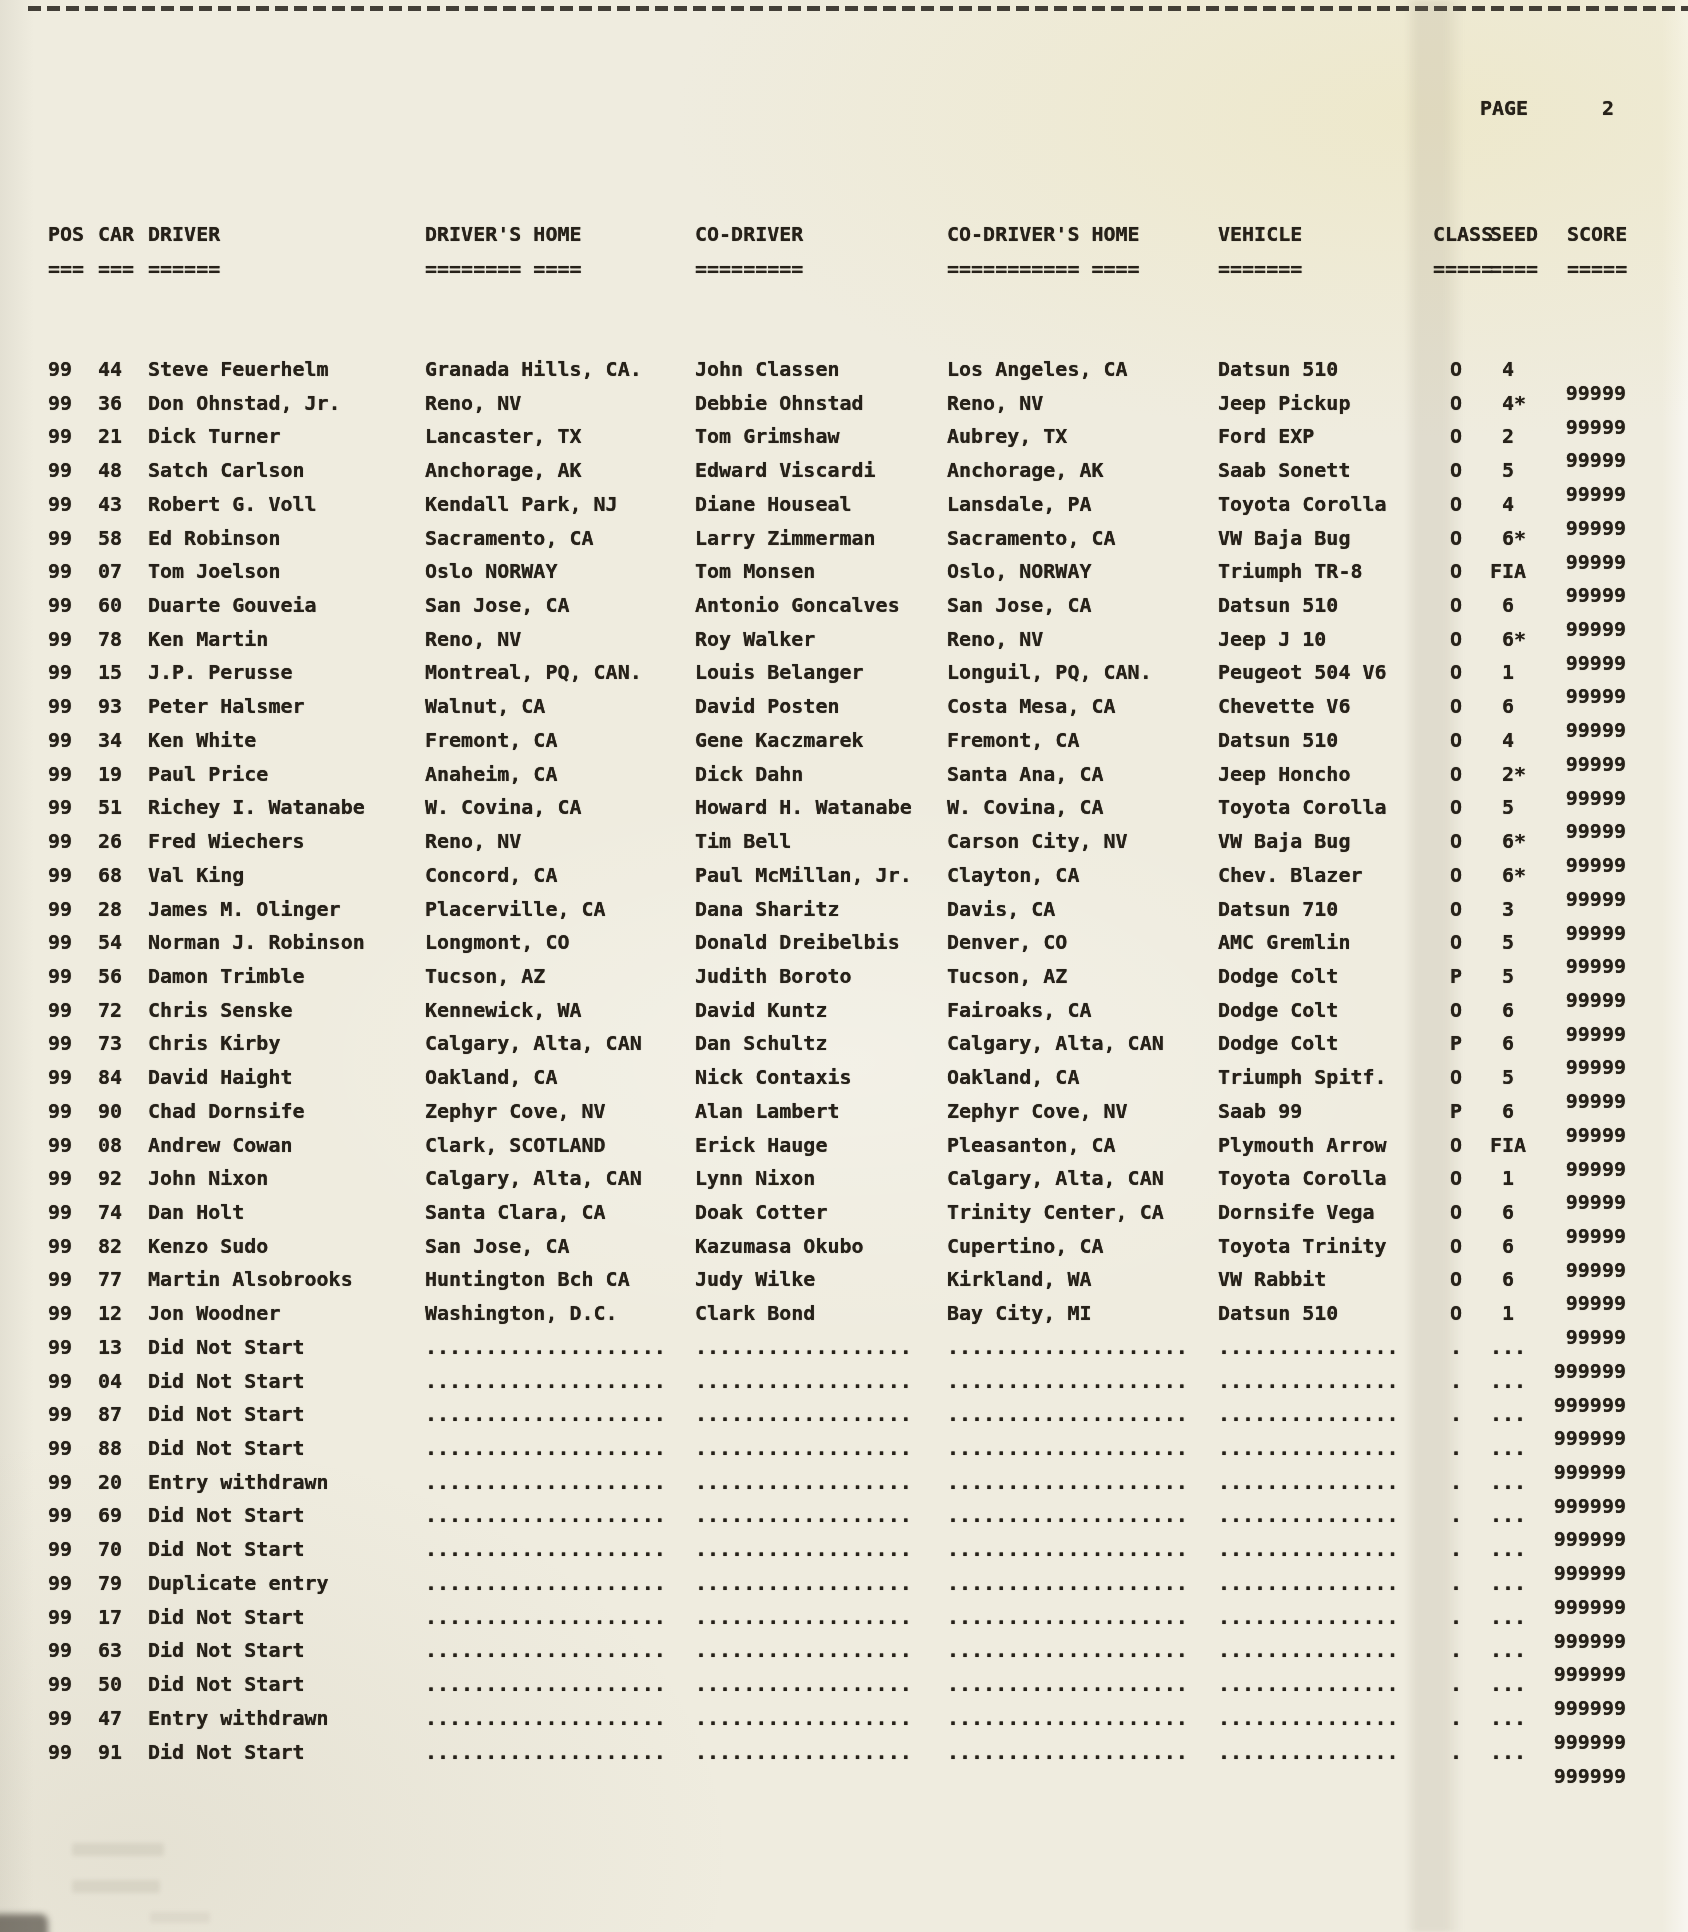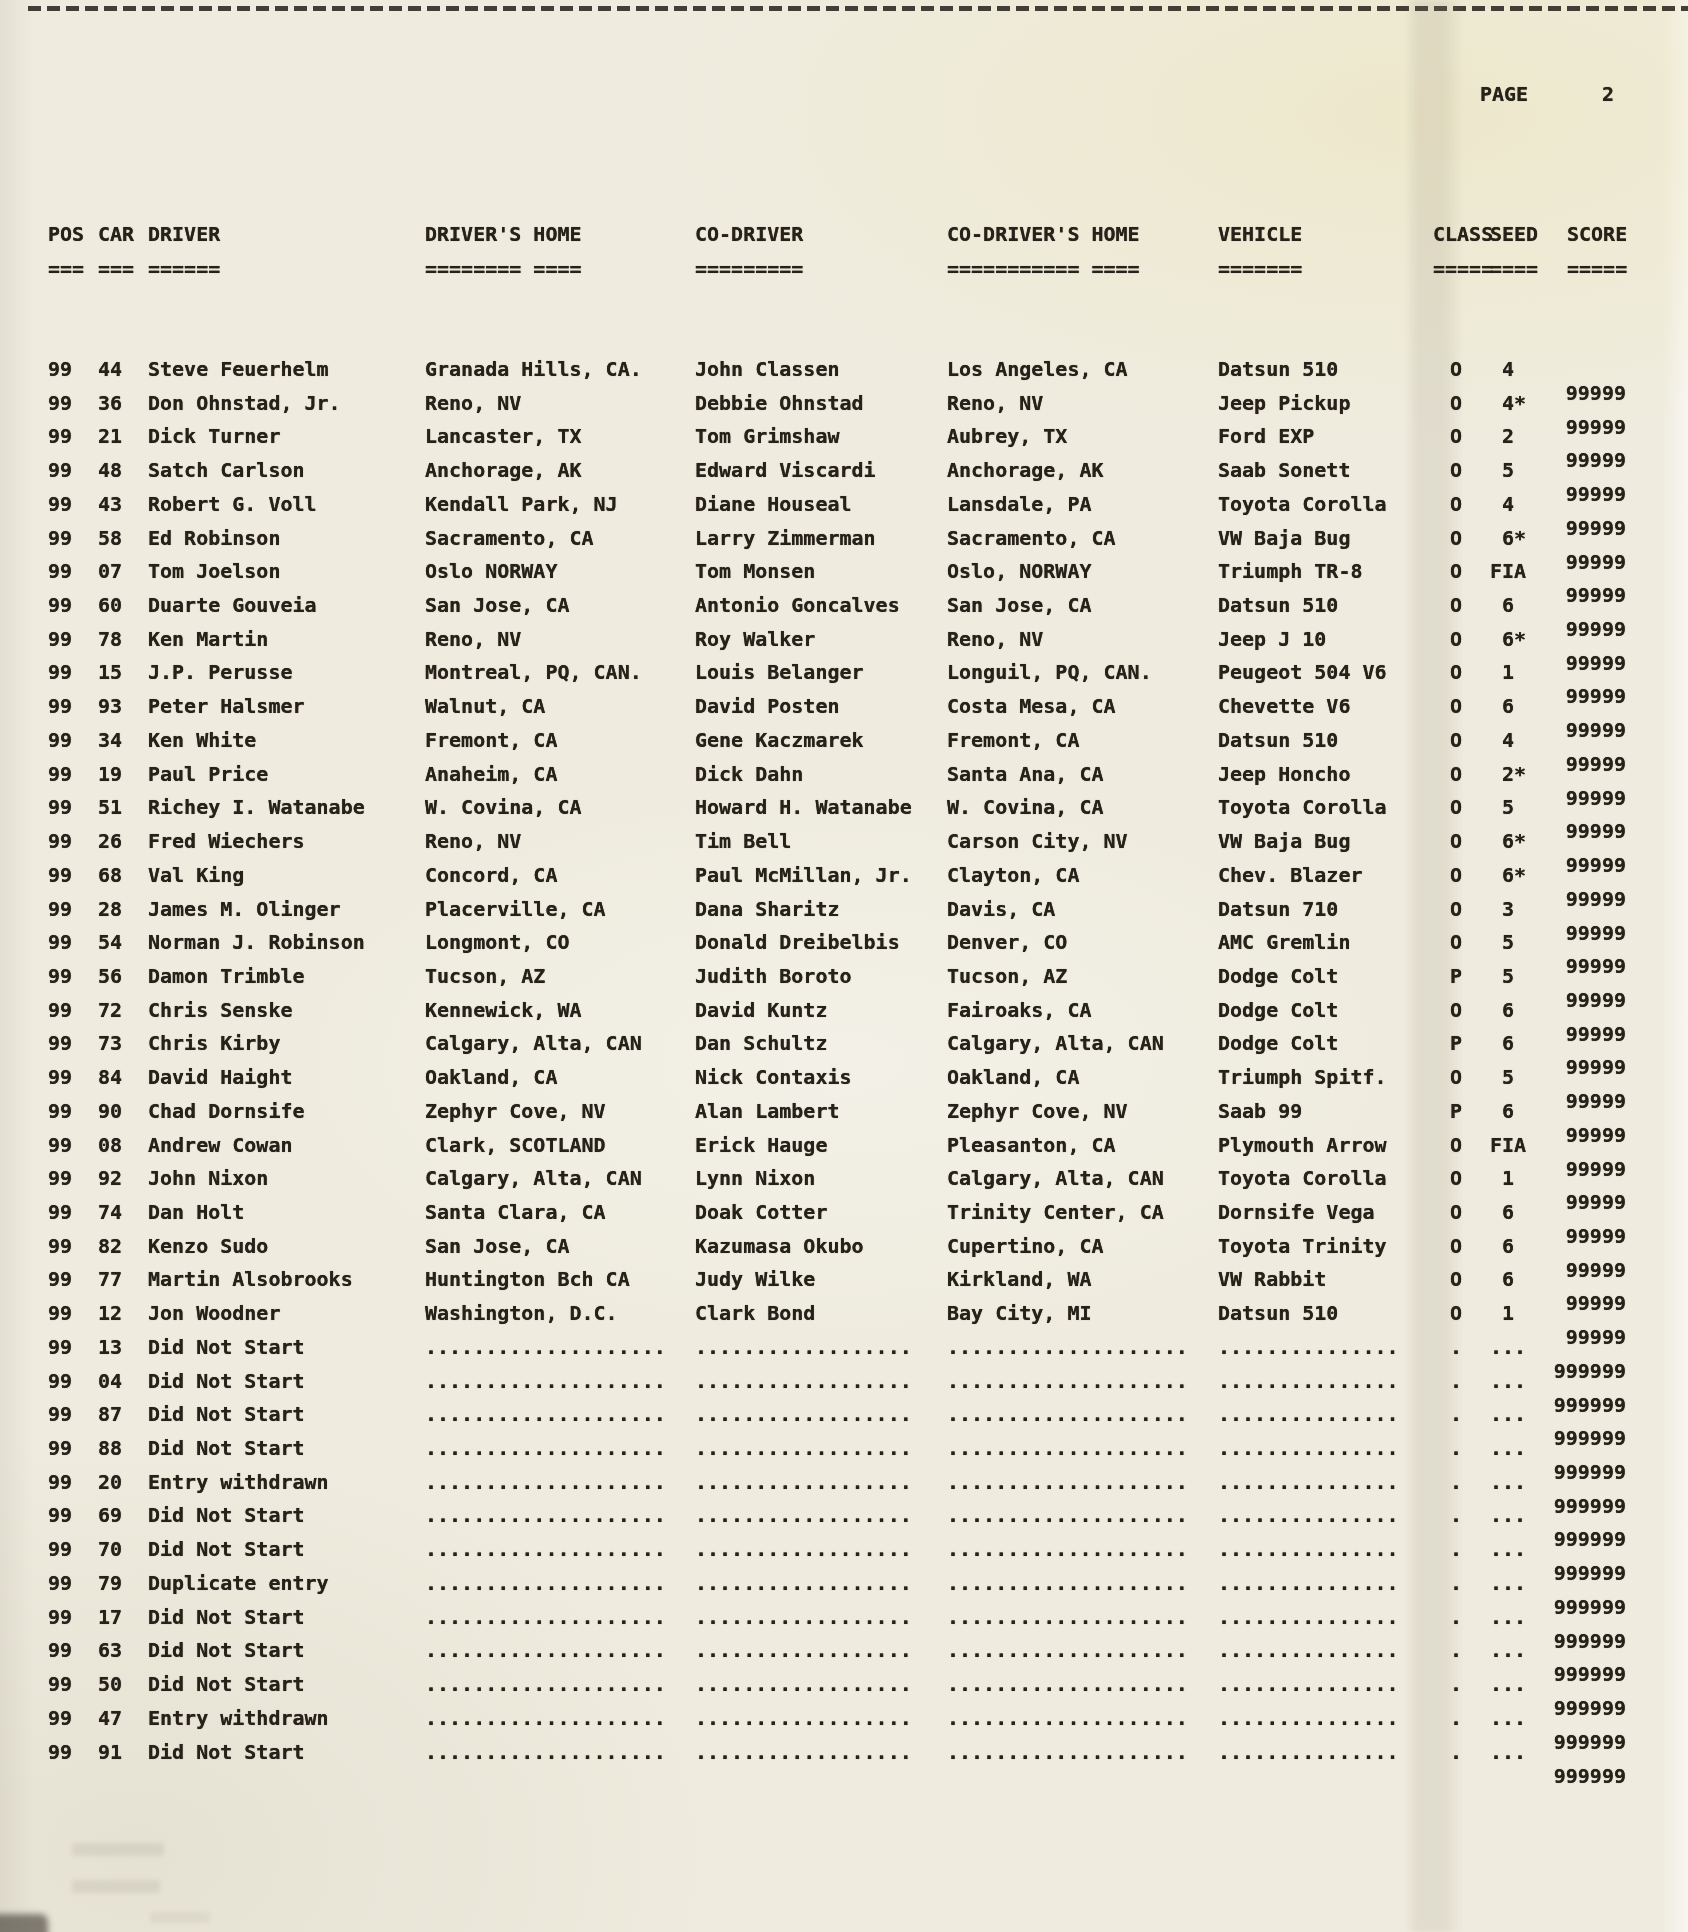--- a/index.html
+++ b/index.html
@@ -14,21 +14,21 @@
     font-size:20px;
     background:
       radial-gradient(1200px 520px at 84% 6%, rgba(235,226,172,0.38), rgba(235,226,172,0) 62%),
       radial-gradient(1000px 700px at 8% 96%, rgba(140,130,105,0.10), rgba(140,130,105,0) 60%),
       radial-gradient(800px 400px at 50% 55%, rgba(255,255,255,0.25), rgba(255,255,255,0) 70%),
       linear-gradient(90deg, rgba(120,115,100,0.10), rgba(120,115,100,0) 34px),
       linear-gradient(270deg, rgba(255,255,255,0.55), rgba(255,255,255,0) 26px),
       #efecdf;
   }
   .mono{white-space:pre; text-shadow:0 0 0.7px rgba(38,33,25,0.85);}
-  .abs{position:absolute;}
+  .abs{position:absolute;margin-top:14px;}
   
   .top-dashes{
     position:absolute;left:28px;right:0;top:6px;height:5px;
     background:repeating-linear-gradient(90deg,#2b2721 0 13px, rgba(0,0,0,0) 13px 19px);
     opacity:.88;
   }
   .page-label{left:1480px;top:82px;}
   .page-number{left:1602px;top:82px;}
   .title{left:80px;top:114px;letter-spacing:1.7px;font-size:20px;margin:0;font-weight:bold;}
   .thead{top:217px;}

